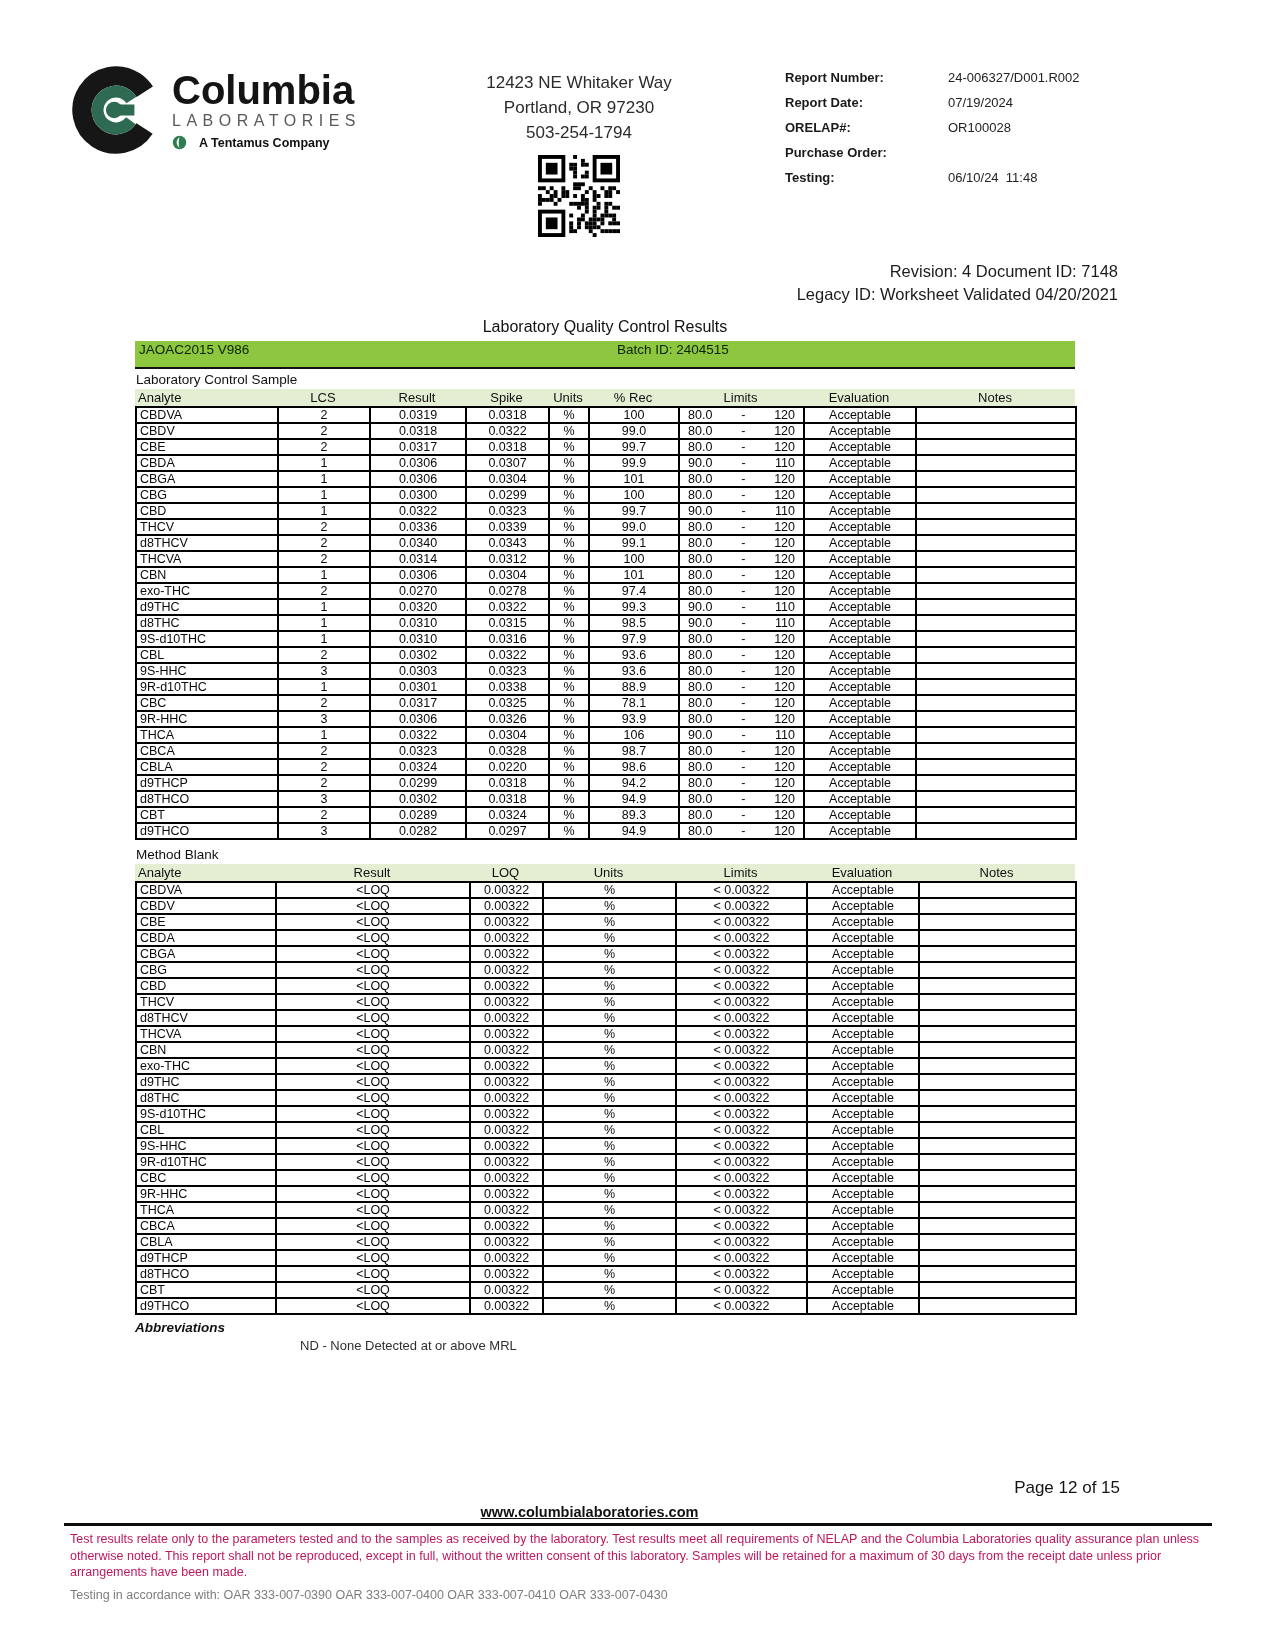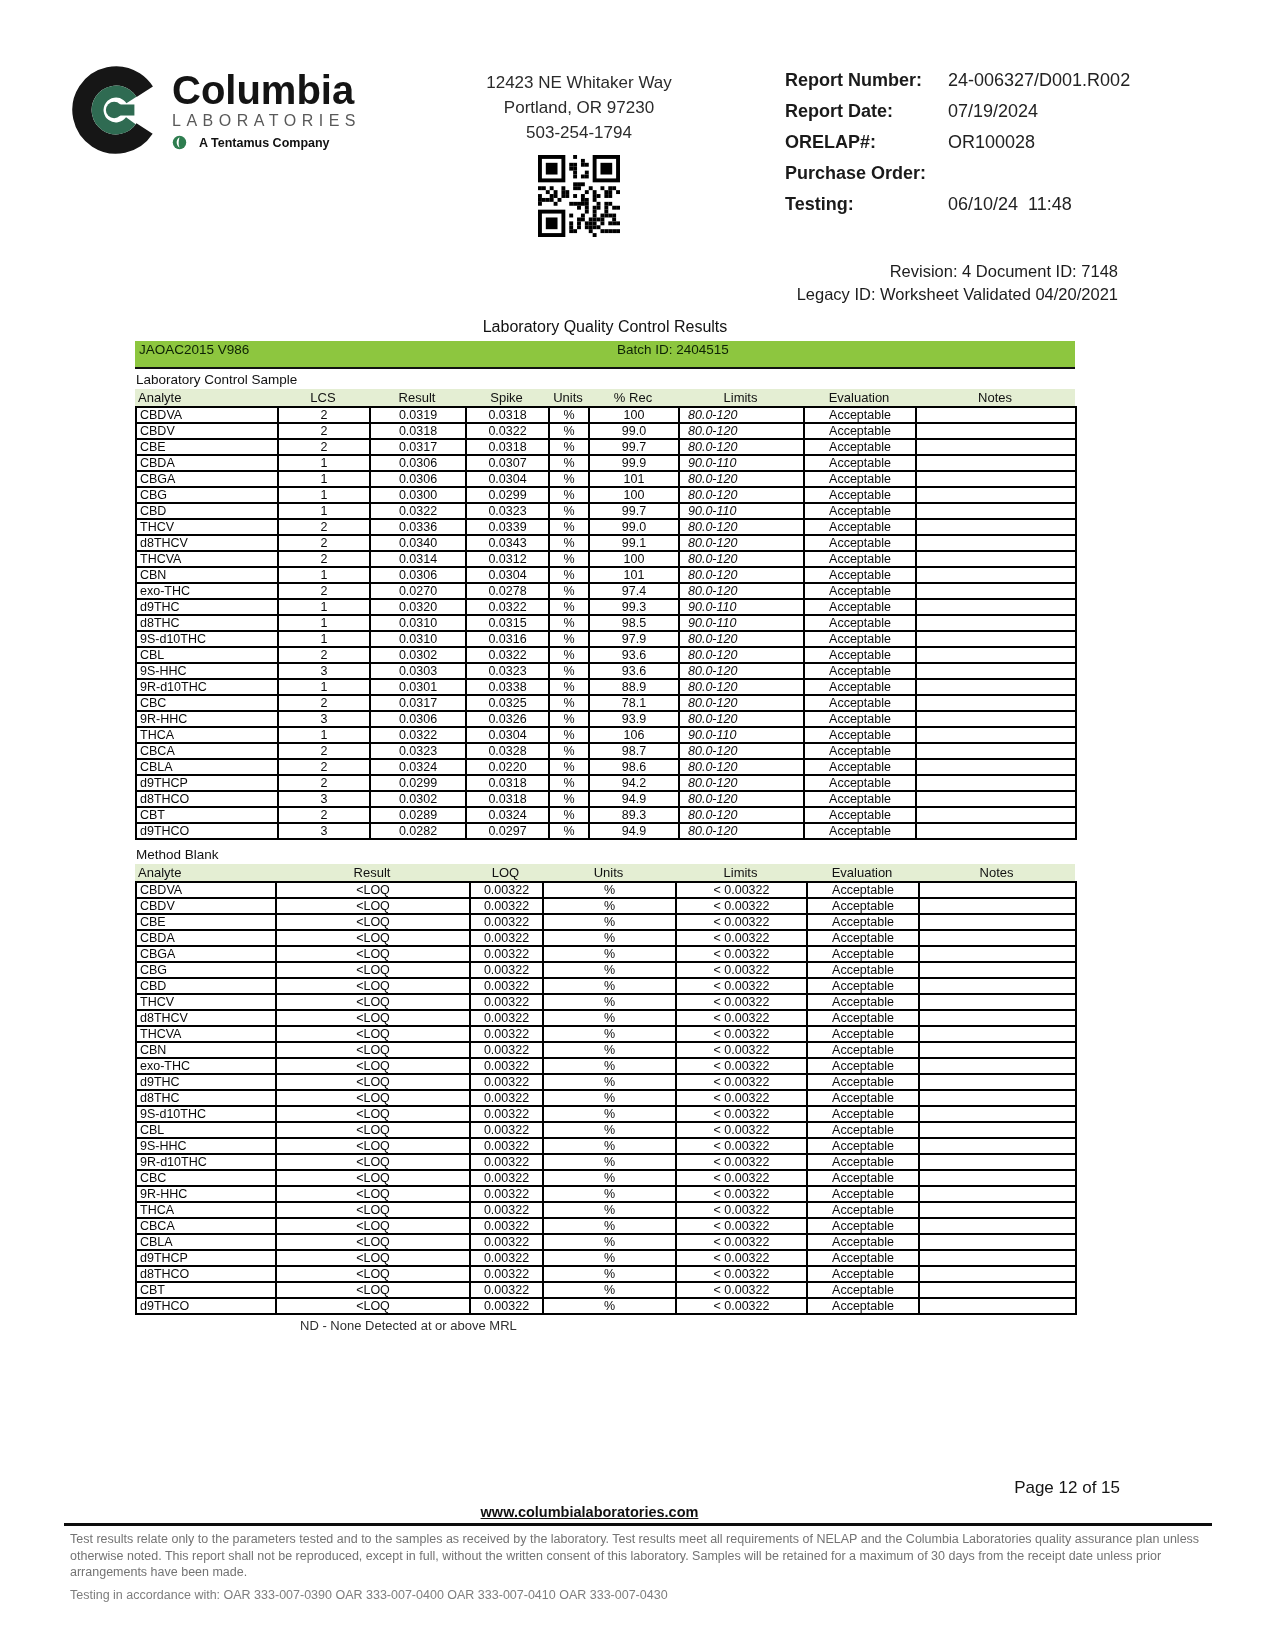--- a/index.html
+++ b/index.html
@@ -16,21 +16,21 @@
   .logo-text { display: flex; flex-direction: column; }
   .logo-brand { font-size: 40px; font-weight: bold; color: #141414; letter-spacing: 0px; line-height: 40px; }
   .logo-sub { font-size: 16px; color: #595959; letter-spacing: 5.5px; margin-top: 2px; }
   .logo-tagline { display: flex; align-items: center; gap: 12px; margin-top: 5px; font-size: 12.5px; font-weight: bold; color: #111; }
   .leaf-icon { width: 15px; height: 15px; }
 
   .address { position: absolute; left: 420px; top: 70px; width: 318px; text-align: center; font-size: 17px; line-height: 25px; color: #2b2b2b; }
   .qr-box { width: 82px; height: 82px; margin: 10px auto 0; }
   .qr-box svg { width: 82px; height: 82px; display: block; }
 
-  .report-info { position: absolute; left: 785px; top: 70px; font-size: 18px; }
+  .report-info { position: absolute; left: 785px; top: 70px; font-size: 13px; }
   .ri-row { display: flex; margin-bottom: 10px; }
   .ri-row:nth-child(4) { margin-top: 3px; }
   .ri-label { width: 163px; font-weight: bold; color: #1a1a1a; }
   .ri-value { color: #222; white-space: pre; }
 
   .revision-block { position: absolute; right: 157px; top: 260px; text-align: right; font-size: 16.5px; line-height: 23px; color: #1c1c1c; }
 
   
   .qc { position: absolute; left: 135px; top: 318px; width: 940px; }
   .qc-title { text-align: center; font-size: 16px; color: #111; margin-bottom: 5px; }
@@ -40,42 +40,42 @@
   .green-bar .batch { position: absolute; left: 482px; }
 
   .section-label { font-size: 13.5px; color: #111; margin: 3px 0 2px 1px; line-height: 15px; }
 
   .thead-row { display: flex; background: #e4eed3; height: 17px; align-items: center; font-size: 13px; color: #111; }
   .thead-row span { display: block; text-align: center; }
 
   table.qc-table { width: 940px; table-layout: fixed; border-collapse: collapse; }
   table.qc-table td { border: 2px solid #000; height: 15px; padding: 0 2px; font-size: 12.5px; color: #0a0a0a; text-align: center; overflow: hidden; white-space: nowrap; }
   table.qc-table td.al { text-align: left; padding-left: 3px; }
-  .limflex { display: flex; align-items: center; padding: 0 6px; font-style: italic; }
+  .limflex { display: flex; justify-content: space-between; align-items: center; padding: 0 6px; }
 
   
   .w-an { width: 142px; } .w-lcs { width: 92px; } .w-res { width: 96px; }
   .w-spk { width: 83px; } .w-un { width: 40px; } .w-rec { width: 90px; }
   .w-lim { width: 125px; } .w-ev { width: 112px; } .w-no { width: 160px; }
 
   
   .m-an { width: 140px; } .m-res { width: 194px; } .m-loq { width: 73px; }
   .m-un { width: 133px; } .m-lim { width: 131px; } .m-ev { width: 112px; } .m-no { width: 157px; }
 
   .mb-gap { height: 4px; }
 
   .abbrev-title { font-size: 13.5px; font-weight: bold; font-style: italic; margin-top: 5px; color: #111; }
   .nd-line { margin-left: 165px; margin-top: 3px; font-size: 13px; color: #2f2f2f; height: 12px; overflow: hidden; }
 
   
   .page-num { position: absolute; right: 155px; top: 1478px; font-size: 17px; color: #141414; }
   .website { position: absolute; left: 0; top: 1503px; width: 1179px; text-align: center; }
   .website a { font-size: 14.5px; font-weight: bold; color: #111; text-decoration: underline; }
   .footer-rule { position: absolute; left: 64px; top: 1523px; width: 1148px; height: 3px; background: #0c0c0c; }
-  .disclaimer { position: absolute; left: 70px; top: 1531px; width: 1142px; font-size: 12.5px; line-height: 16.5px; color: #737373; }
+  .disclaimer { position: absolute; left: 70px; top: 1531px; width: 1142px; font-size: 12.5px; line-height: 16.5px; color: #be185d; }
   .testing { position: absolute; left: 70px; top: 1588px; font-size: 12.5px; color: #7d7d7d; }
 </style>
 </head>
 <body>
 
 <div class="logo-block">
   <svg class="logo-icon" viewBox="0 0 100 100">
     <circle cx="50" cy="50" r="37" fill="none" stroke="#161616" stroke-width="21" stroke-dasharray="190 43" transform="rotate(33 50 50)"></circle>
     <circle cx="50" cy="50" r="20" fill="none" stroke="#2f6b52" stroke-width="13" stroke-dasharray="101 25" transform="rotate(36 50 50)"></circle>
     <circle cx="48" cy="50" r="9" fill="#2f6b52"></circle>
@@ -1073,20 +1073,21 @@
           <td>&lt;LOQ</td>
           <td>0.00322</td>
           <td>%</td>
           <td>&lt; 0.00322</td>
           <td>Acceptable</td>
           <td></td>
         </tr>
       </tbody>
   </table>
 
+  <div class="abbrev-title">Abbreviations</div>
   <div class="nd-line">ND -  None Detected at or above MRL</div>
 </div>
 
 <div class="page-num">Page 12 of 15</div>
 <div class="website">
   <a href="#">www.columbialaboratories.com</a>
 </div>
 <div class="footer-rule"></div>
 <div class="disclaimer">Test results relate only to the parameters tested and to the samples as received by the laboratory. Test results meet all requirements of NELAP and the Columbia Laboratories quality assurance plan unless otherwise noted. This report shall not be reproduced, except in full, without the written consent of this laboratory. Samples will be retained for a maximum of 30 days from the receipt date unless prior arrangements have been made.</div>
 <div class="testing">Testing in accordance with: OAR 333-007-0390 OAR 333-007-0400 OAR 333-007-0410  OAR 333-007-0430</div>

